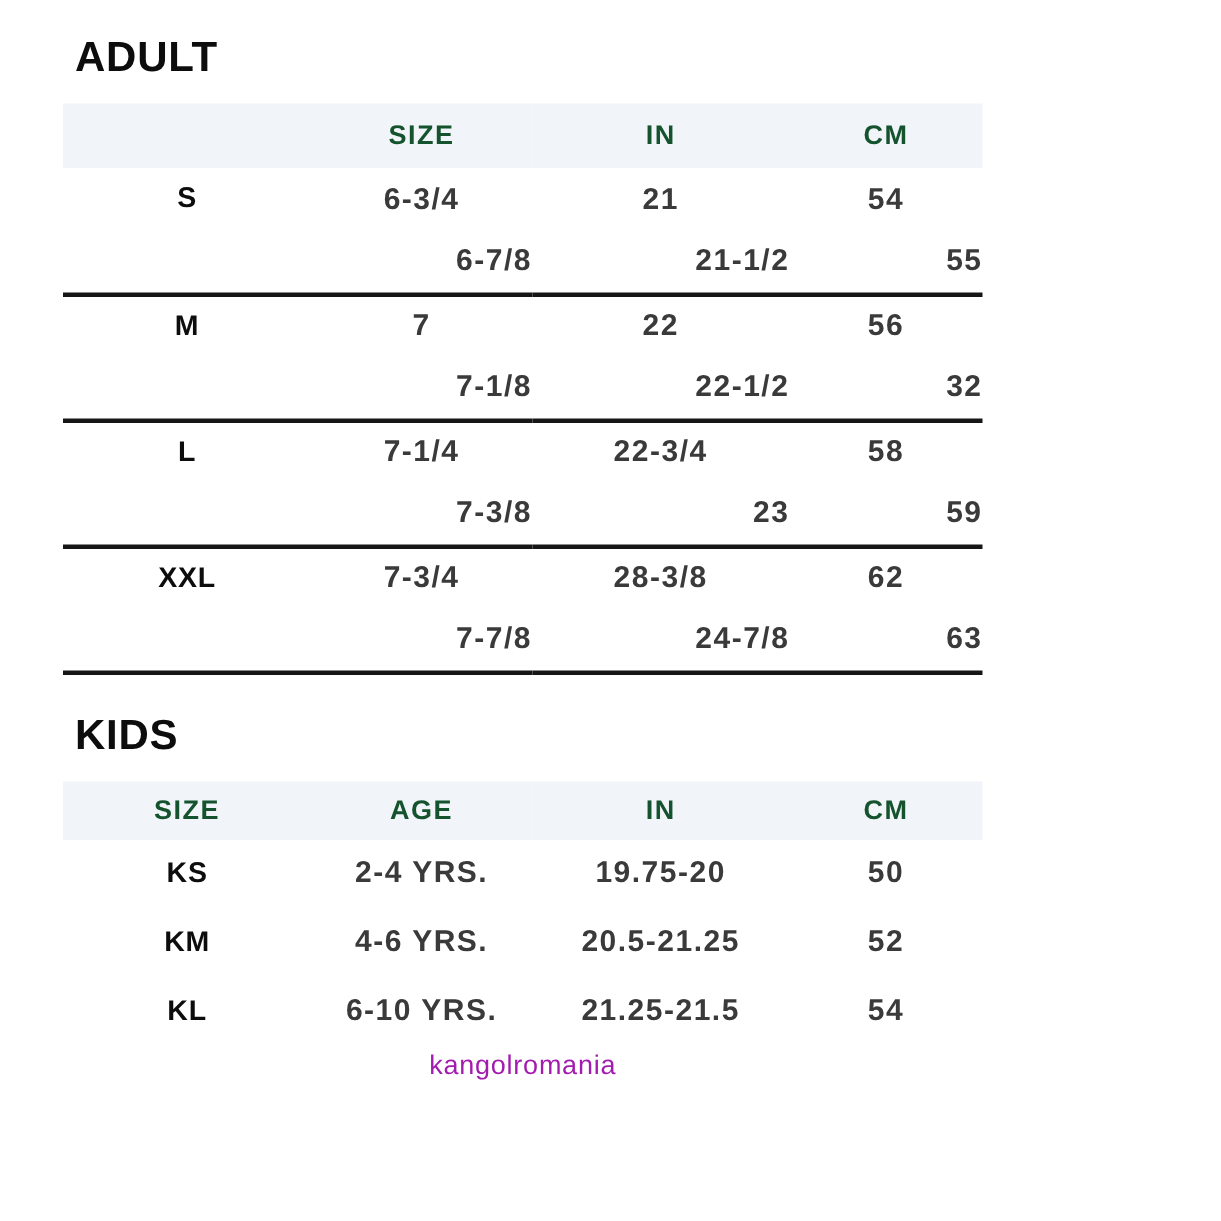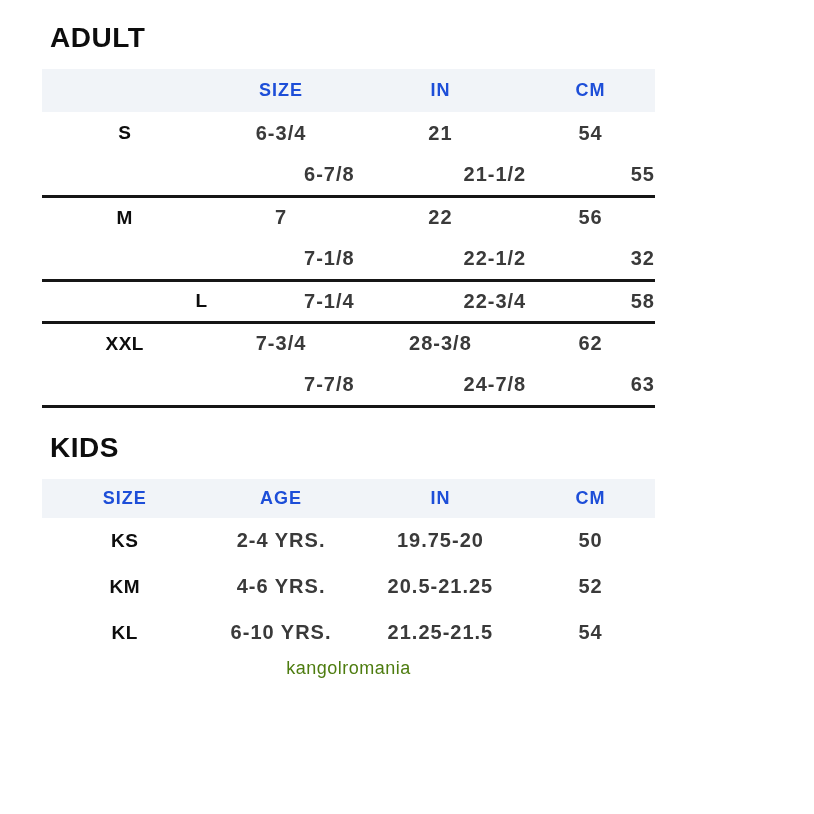--- a/index.html
+++ b/index.html
@@ -37,21 +37,21 @@
   col.c3 { width: 28%; }
   col.c4 { width: 21%; }
   thead tr {
     background: #f1f4f8;
     height: 43px;
   }
   th {
     font-size: 18px;
     font-weight: 700;
     letter-spacing: 1px;
-    color: #1d4ed8;
+    color: #14532d;
     text-align: center;
     padding: 0;
   }
   td {
     text-align: center;
     font-size: 20px;
     font-weight: 700;
     letter-spacing: 1px;
     color: #3a3a3a;
     height: 42px;
@@ -64,21 +64,21 @@
     color: #0d0d0d;
   }
   tbody.group tr:last-child td {
     border-bottom: 3px solid #161616;
     text-align: right;
   }
   .kids-table td { height: 46px; }
   .kids-table thead tr { height: 39px; }
   .watermark {
     text-align: center;
-    color: #4d7c0f;
+    color: #a21caf;
     font-size: 18px;
     letter-spacing: 0.5px;
     margin-top: 2px;
   }
 </style>
 </head>
 <body>
 
 <div class="page">
 
@@ -127,20 +127,26 @@
         <td>32</td>
       </tr>
     </tbody>
     <tbody class="group">
       <tr>
         <td class="lbl">L</td>
         <td>7-1/4</td>
         <td>22-3/4</td>
         <td>58</td>
       </tr>
+      <tr>
+        <td class="lbl"></td>
+        <td>7-3/8</td>
+        <td>23</td>
+        <td>59</td>
+      </tr>
     </tbody>
     <tbody class="group">
     </tbody>
     <tbody class="group">
       <tr>
         <td class="lbl">XXL</td>
         <td>7-3/4</td>
         <td>28-3/8</td>
         <td>62</td>
       </tr>

